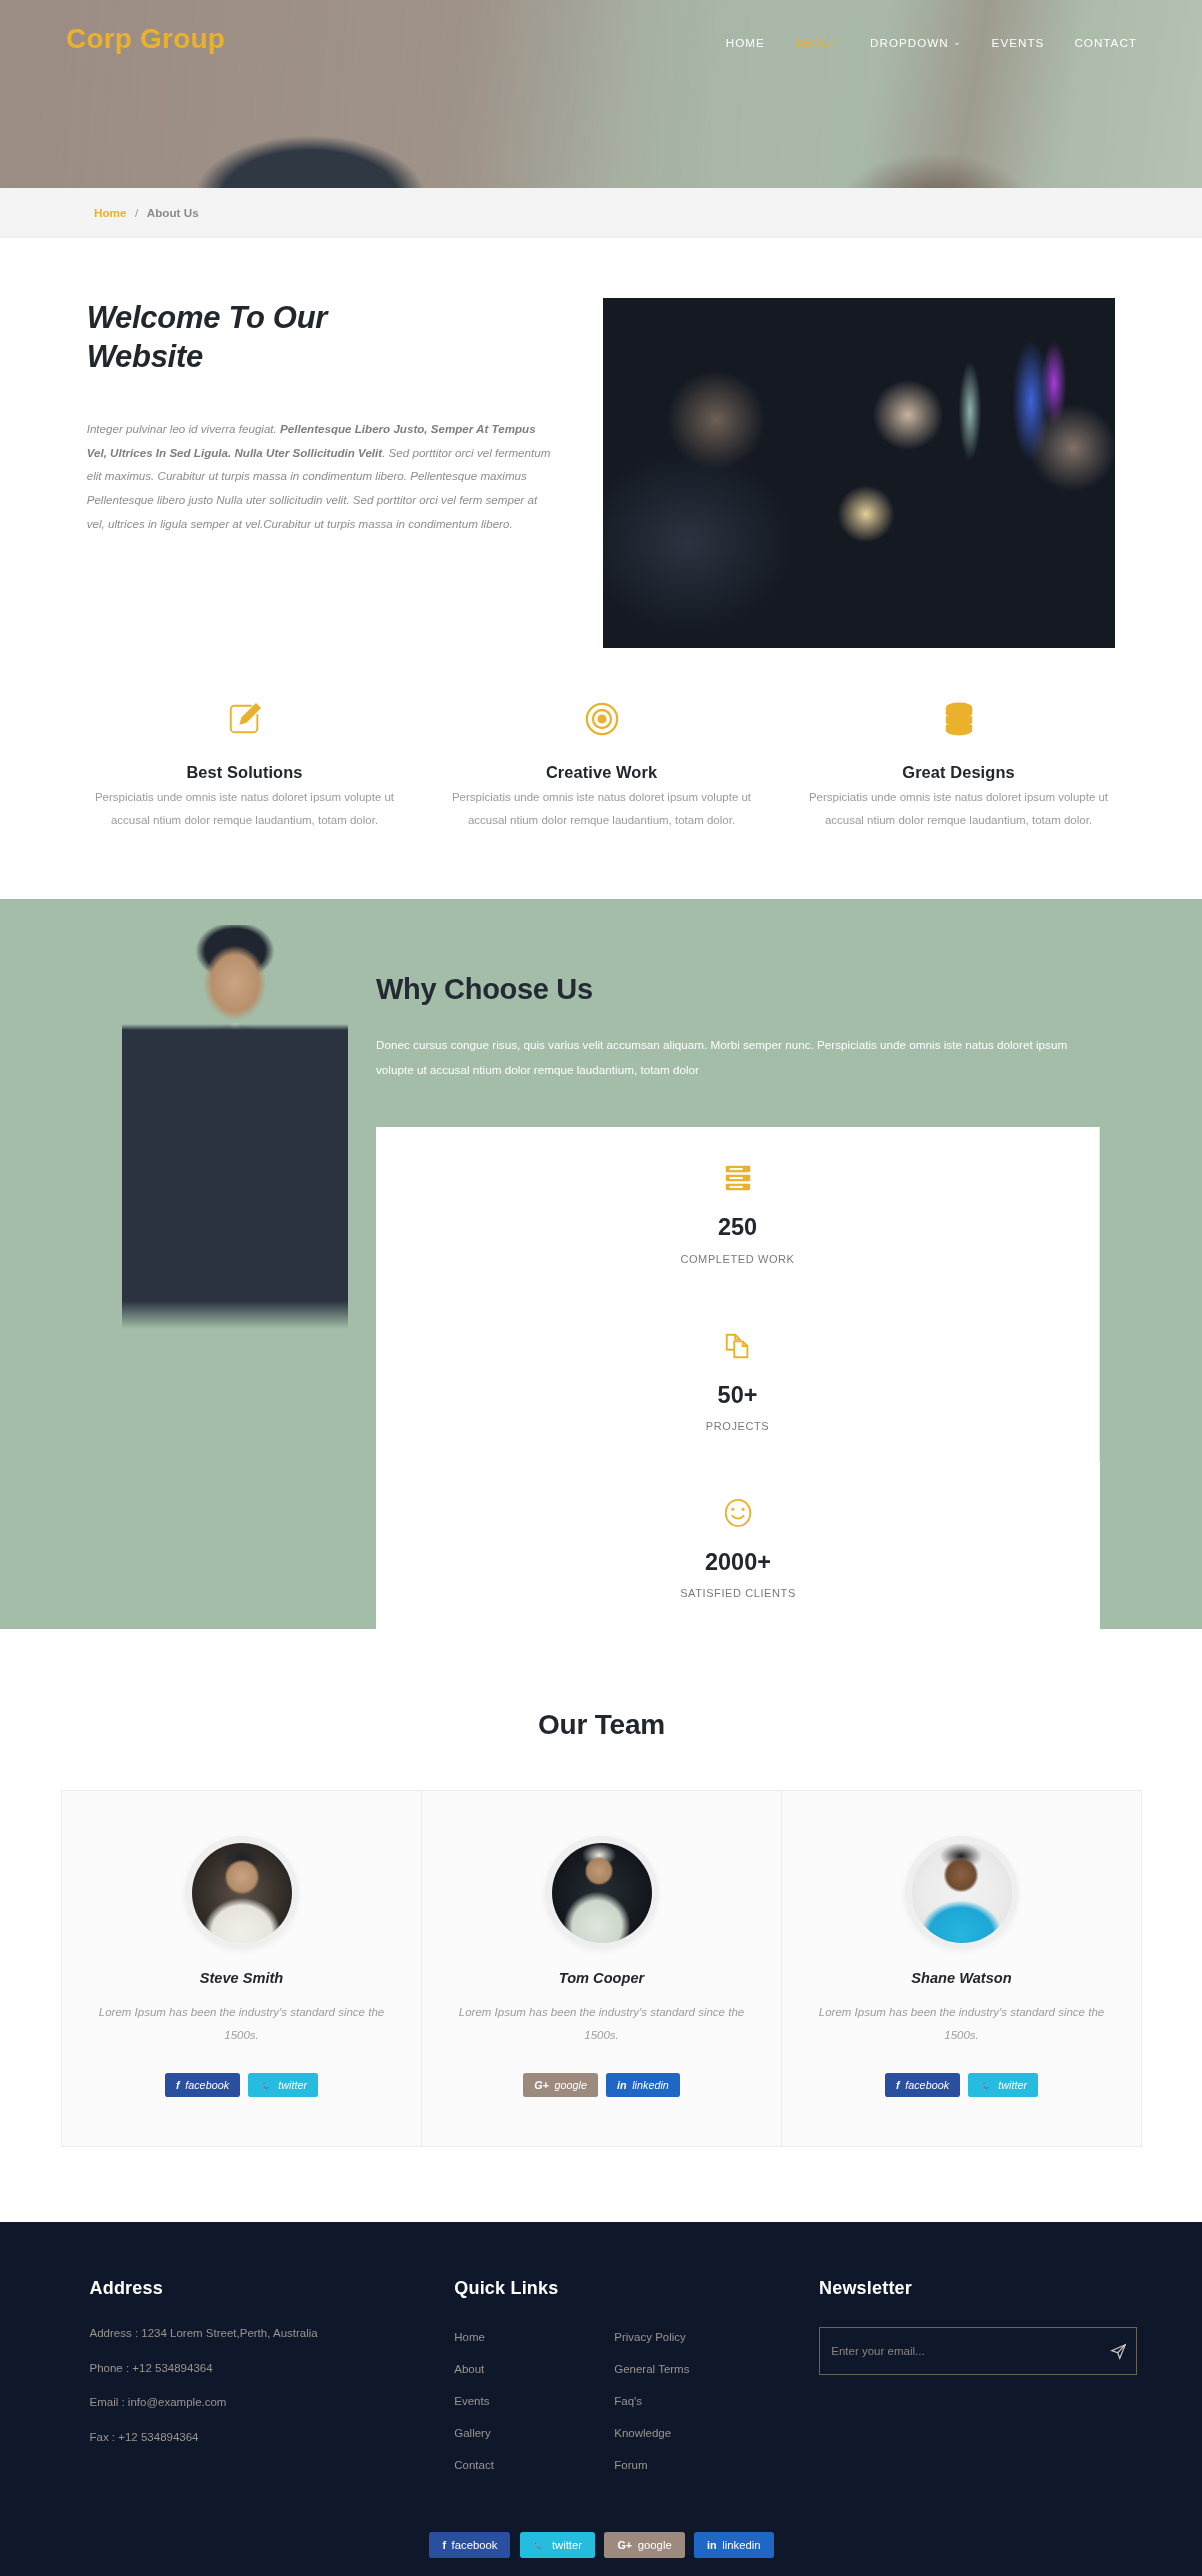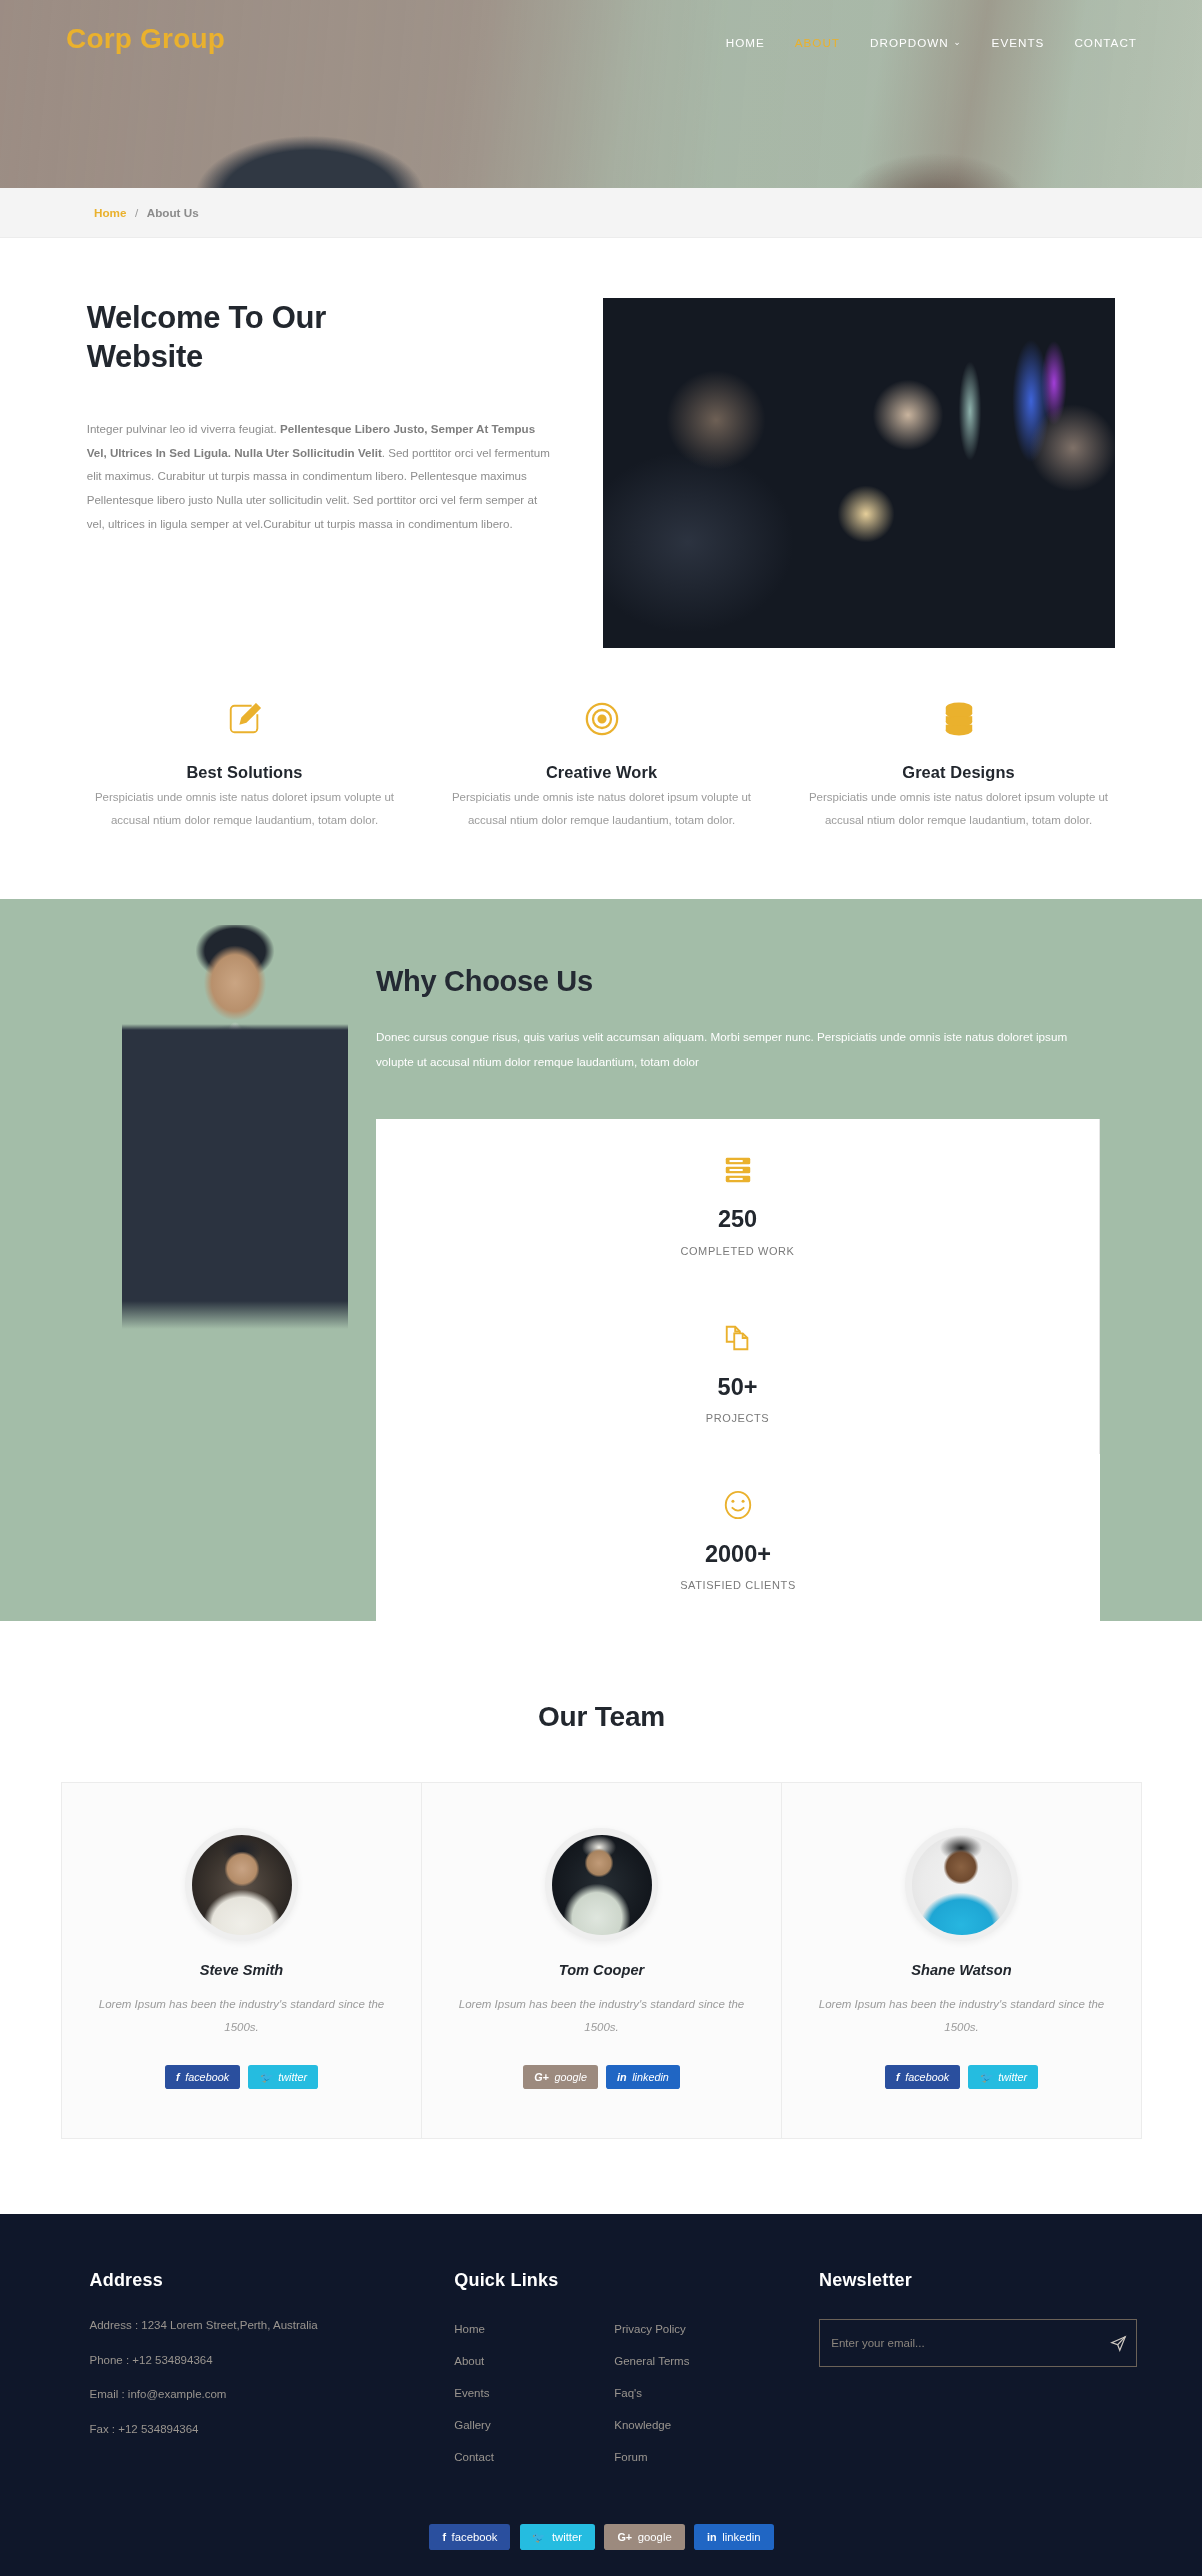--- a/index.html
+++ b/index.html
@@ -54,21 +54,21 @@
     height: 50px;
     display: flex; align-items: center;
   }
   .breadcrumb-inner { width: 1071px; margin: 0 auto; padding-left: 28px;
     display: flex; align-items: center; gap: 8.5px; font-size: 11.7px; }
   .crumb-home { color: #eab12d; text-decoration: none; font-weight: 600; }
   .crumb-sep { color: #9a9a9a; }
   .crumb-cur { color: #8b8b8b; font-weight: 600; }
 
   
-  .welcome { width: 1071px; margin: 0 auto; padding: 52px 0 0; display: flex; gap: 48px; }
+  .welcome { width: 1071px; margin: 0 auto; padding: 52px 0 0; display: flex; gap: 48px; font-style: italic; }
   .welcome-left { width: 489px; padding-left: 20.7px; padding-top: 9.4px; }
   h1.section-title {
     font-size: 31px; line-height: 1.25; color: #22272e;
     font-weight: bold; letter-spacing: -0.3px; max-width: 310px;
   }
   .welcome-body {
     margin-top: 40px; font-size: 11.6px; line-height: 2.05; color: #8d8d8d;
     max-width: 479px;
   }
   .welcome-body b { color: #7e7e7e; font-weight: bold; }
@@ -109,21 +109,21 @@
     position: absolute; left: 56px; top: 26px; width: 226px; height: 451px;
     background:
       radial-gradient(ellipse 39px 47px at 113px 58px, #caa583 0%, #b8906c 60%, rgba(184,144,108,0) 80%),
       radial-gradient(ellipse 43px 32px at 113px 26px, #20262f 0%, #20262f 70%, rgba(32,38,47,0) 92%),
       linear-gradient(180deg, rgba(0,0,0,0) 99px, #2b3340 105px, #2b3340 376px, rgba(43,51,64,0) 404px),
       radial-gradient(ellipse 99px 160px at 113px 235px, #2f3744 0%, #262d38 65%, rgba(38,45,56,0) 85%),
       radial-gradient(ellipse 15px 49px at 113px 141px, #f2f2f0 0%, #e8e8e6 70%, rgba(232,232,230,0) 90%),
       radial-gradient(ellipse 6.6px 43px at 113px 146px, #5a5346 0%, rgba(90,83,70,0) 80%),
       radial-gradient(ellipse 11.3px 5.6px at 143px 188px, #f4f4f2 0%, rgba(244,244,242,0) 85%);
   }
-  .why-content { flex: 1; padding: 66px 0 0 0; }
+  .why-content { flex: 1; padding: 66px 0 0 0; margin-top: 8px; }
   .why h2 { font-size: 29px; color: #242a33; font-weight: bold; letter-spacing: -0.3px; }
   .why p.why-desc {
     margin-top: 26px; font-size: 11.7px; line-height: 2.15; color: #ffffff;
     max-width: 700px;
   }
   .counters {
     margin-top: 45px; display: flex; background: #ffffff; width: 724px; flex-direction: column;
   }
   .counter {
     flex: 1; text-align: center; padding: 32px 9.4px 30px;

